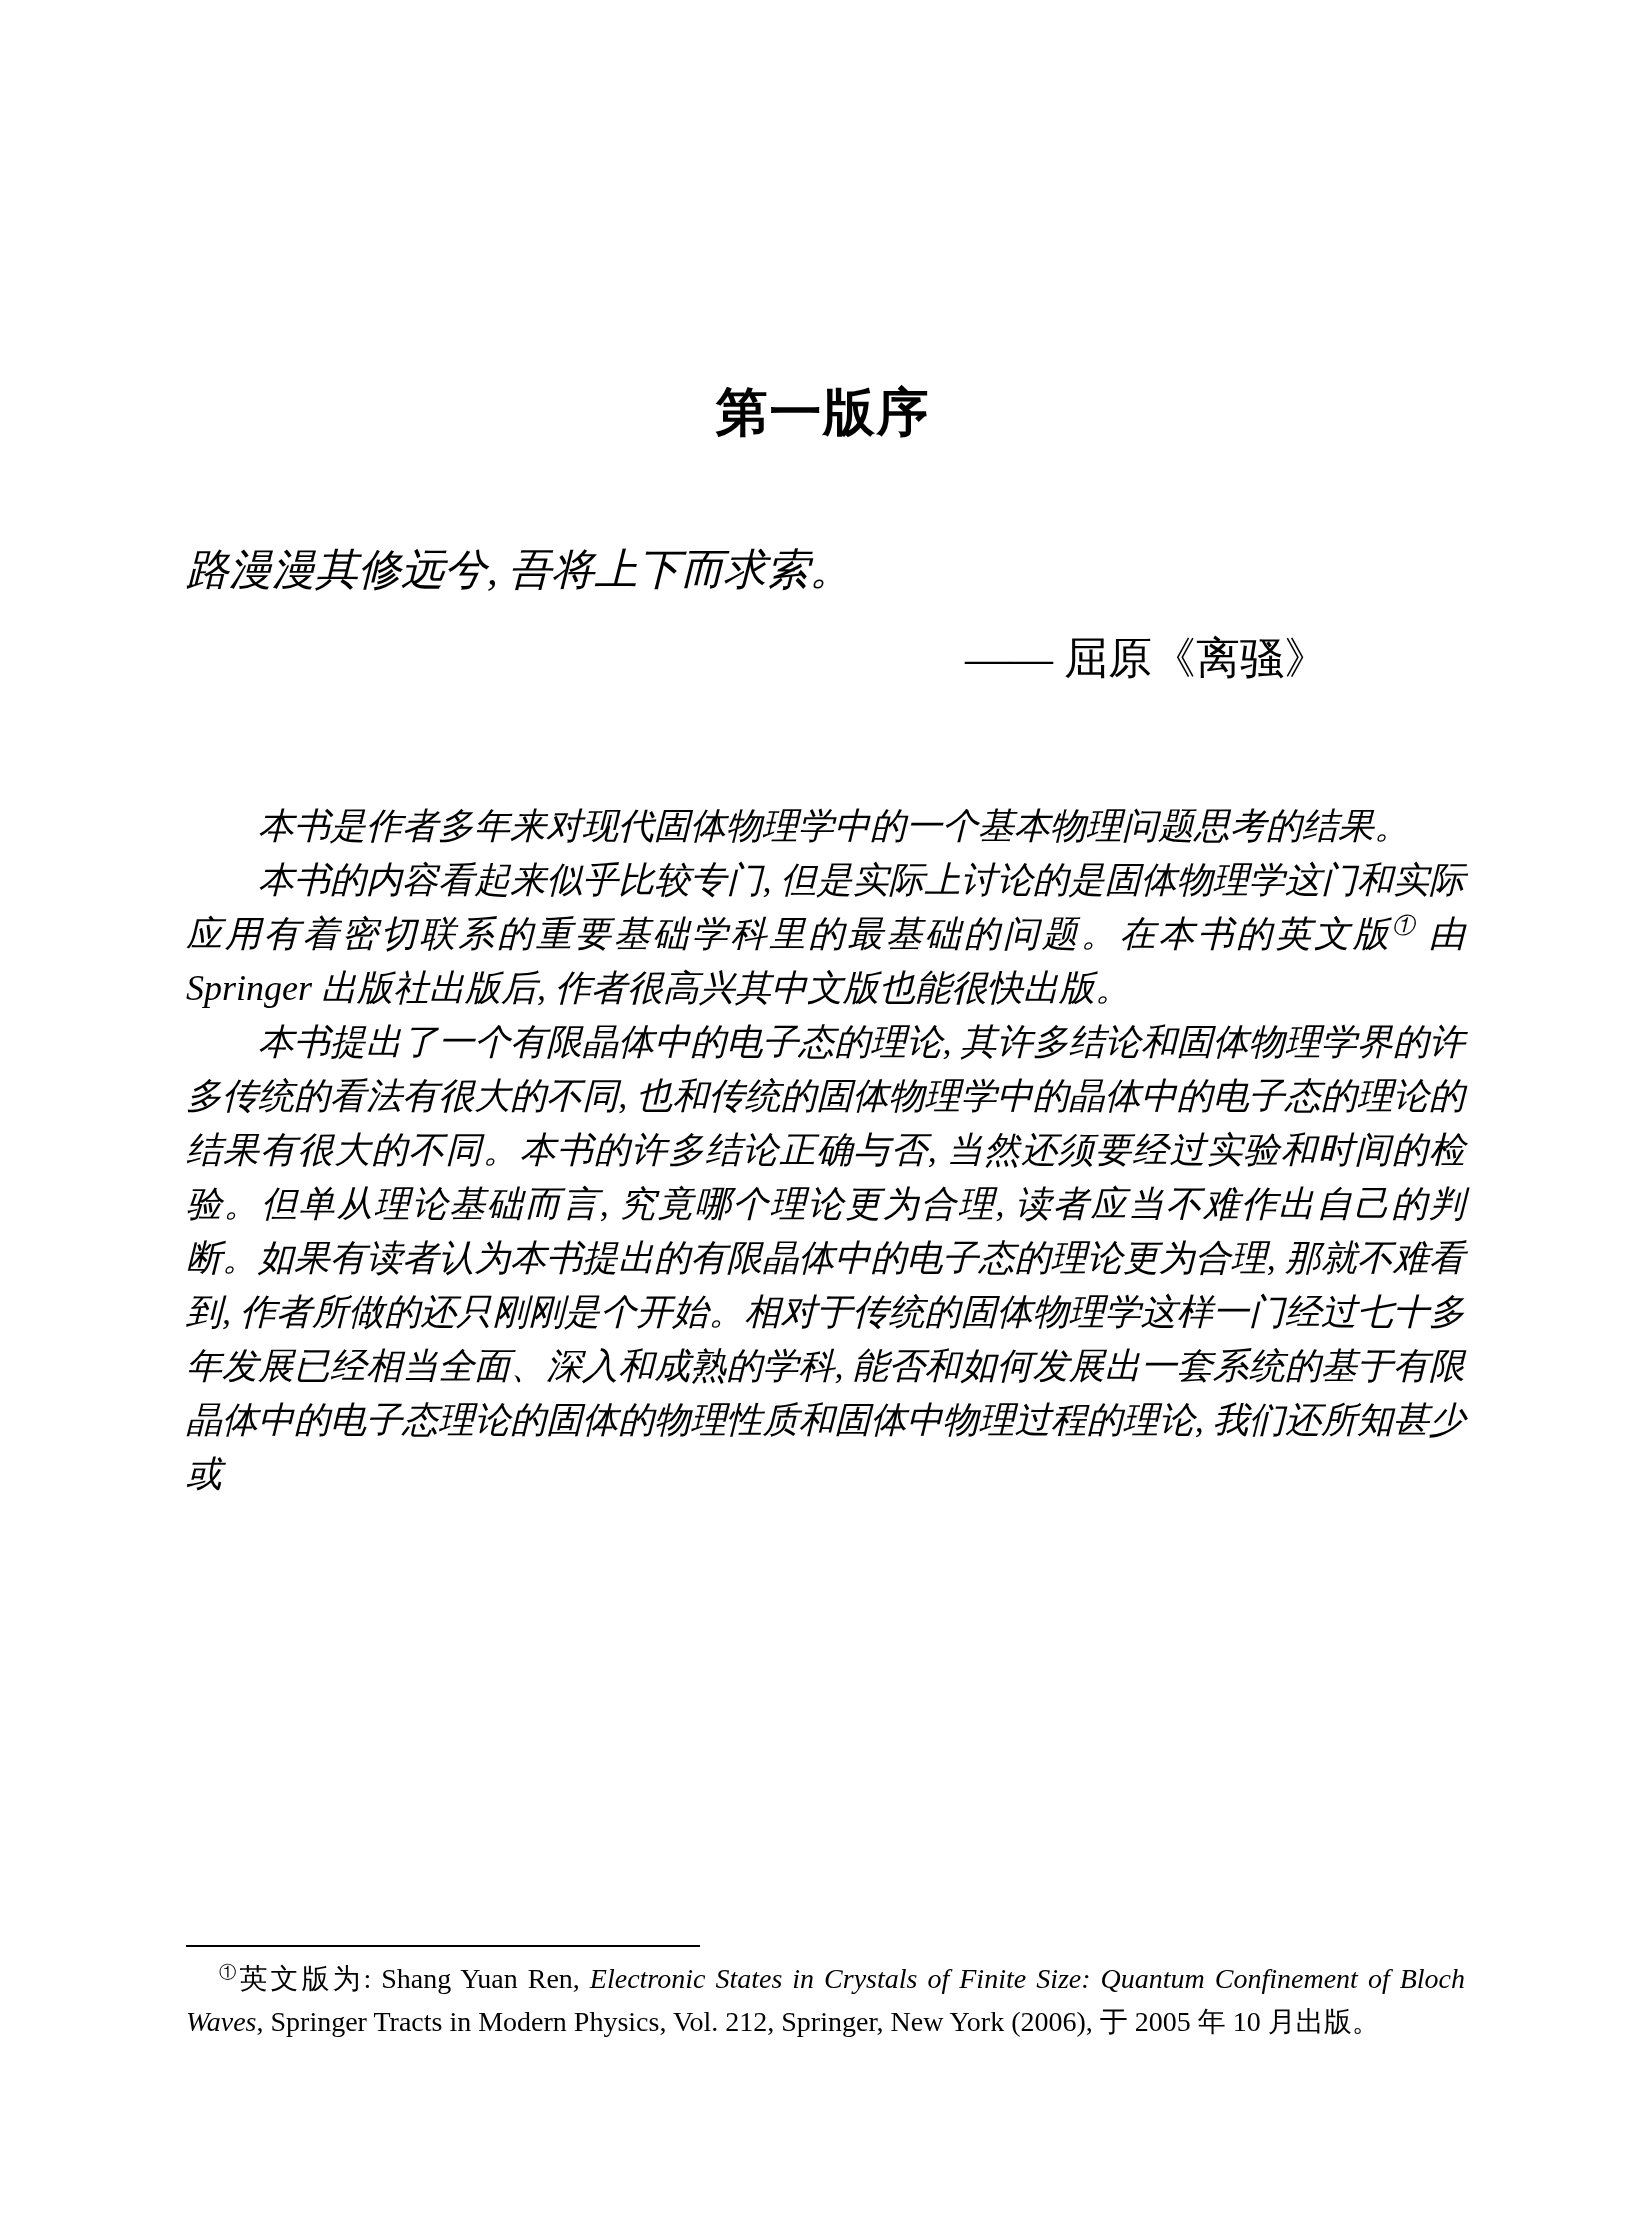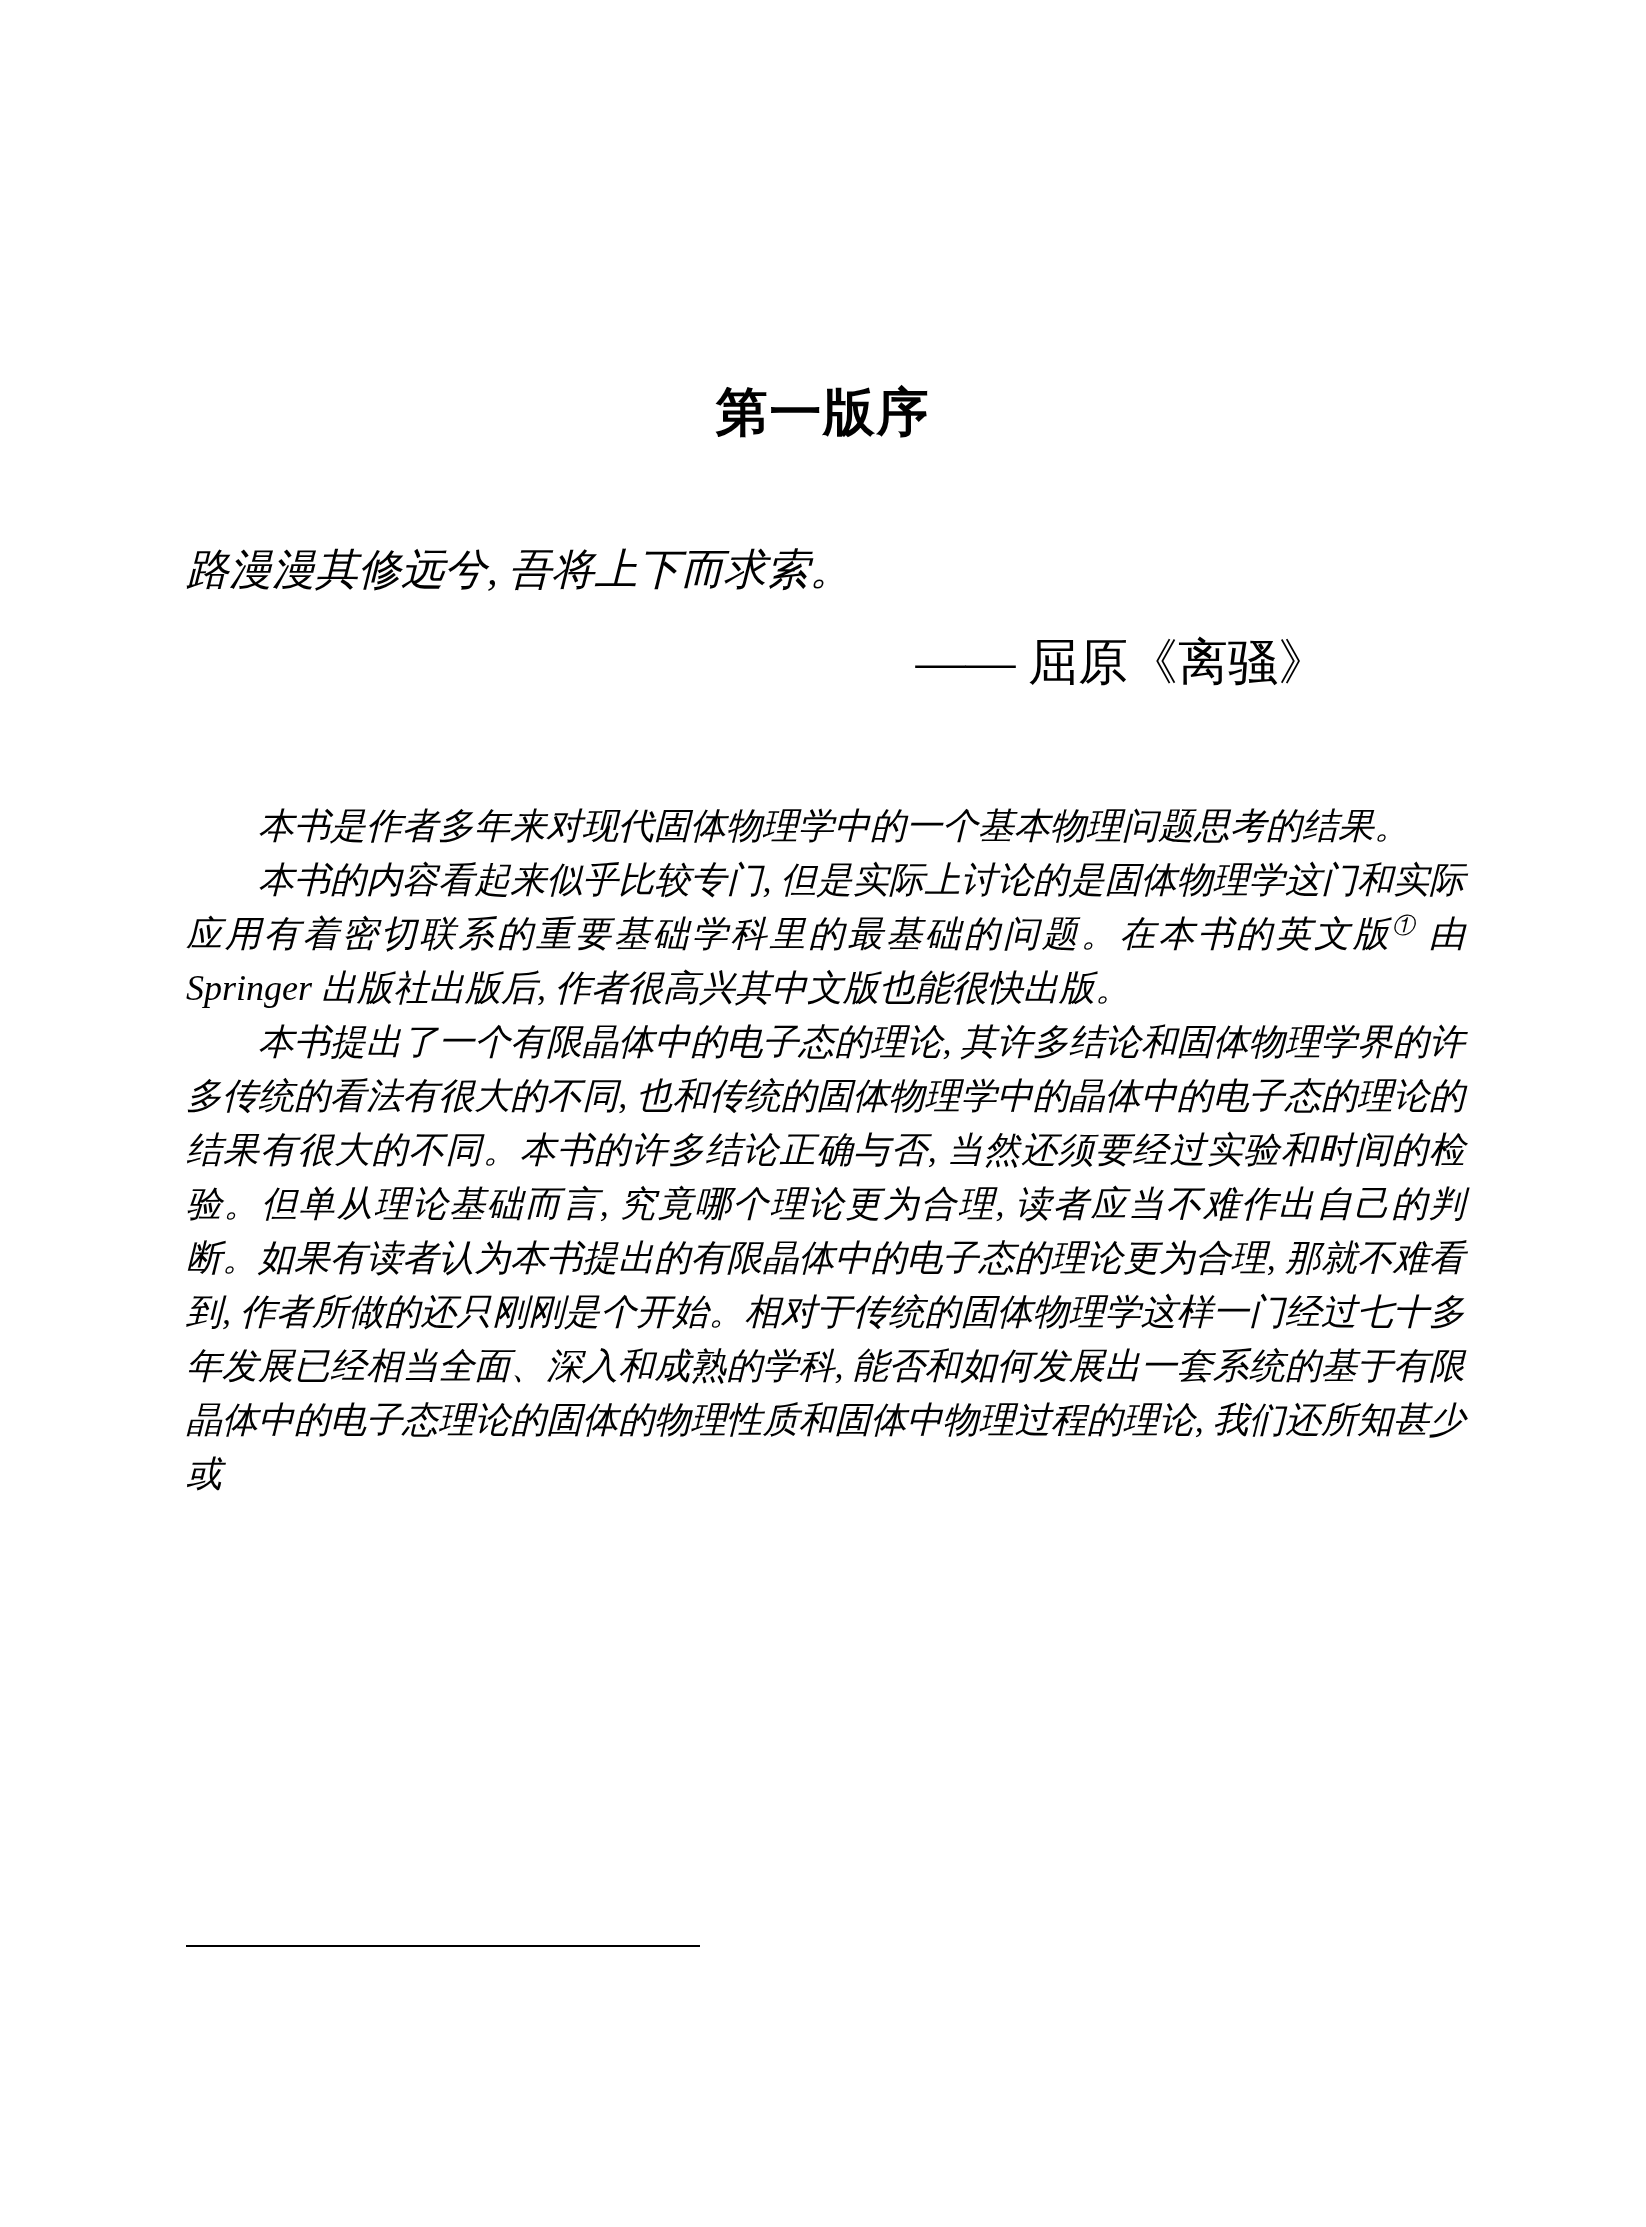--- a/index.html
+++ b/index.html
@@ -39,21 +39,21 @@
     line-height: 1.25;
     font-style: italic;
     font-family: "Liberation Serif", "DejaVu Serif", serif;
   }
   .epigraph-attribution {
     position: absolute;
     top: 631px;
     left: 186px;
     width: 1142px;
     text-align: right;
-    font-size: 50px;
+    font-size: 44px;
     line-height: 1.25;
   }
   .body-text {
     position: absolute;
     top: 799px;
     left: 186px;
     width: 1279px;
     font-size: 36px;
     line-height: 54px;
     text-align: justify;
@@ -107,16 +107,17 @@
   <div class="epigraph-attribution">—— 屈原《离骚》</div>
 
   <div class="body-text">
       <p><span>本书是作者多年来对现代固体物理学中的一个基本物理问题思考的结果。</span></p>
       <p><span>本书的内容看起来似乎比较专门, 但是实际上讨论的是固体物理学这门和实际应用有着密切联系的重要基础学科里的最基础的问题。在本书的英文版</span><sup class="fn-mark">①</sup><span> 由 Springer 出版社出版后, 作者很高兴其中文版也能很快出版。</span></p>
       <p><span>本书提出了一个有限晶体中的电子态的理论, 其许多结论和固体物理学界的许多传统的看法有很大的不同, 也和传统的固体物理学中的晶体中的电子态的理论的结果有很大的不同。本书的许多结论正确与否, 当然还须要经过实验和时间的检验。但单从理论基础而言, 究竟哪个理论更为合理, 读者应当不难作出自己的判断。如果有读者认为本书提出的有限晶体中的电子态的理论更为合理, 那就不难看到, 作者所做的还只刚刚是个开始。相对于传统的固体物理学这样一门经过七十多年发展已经相当全面、深入和成熟的学科, 能否和如何发展出一套系统的基于有限晶体中的电子态理论的固体的物理性质和固体中物理过程的理论, 我们还所知甚少或</span></p>
     </div>
 
   <div class="footnote">
     <div class="footnote-rule"></div>
+    <p><sup class="fn-mark">①</sup><span>英文版为: Shang Yuan Ren, </span><i>Electronic States in Crystals of Finite Size: Quantum Confinement of Bloch Waves</i><span>, Springer Tracts in Modern Physics, Vol. 212, Springer, New York (2006), 于 2005 年 10 月出版。</span></p>
   </div>
 
 </div>
 
 
 </body></html>

